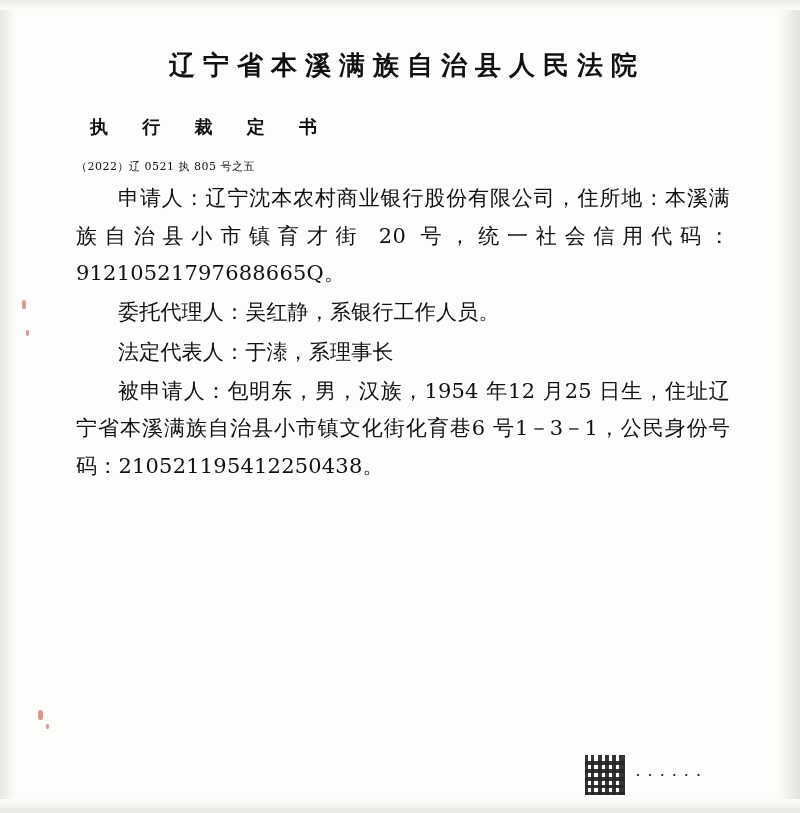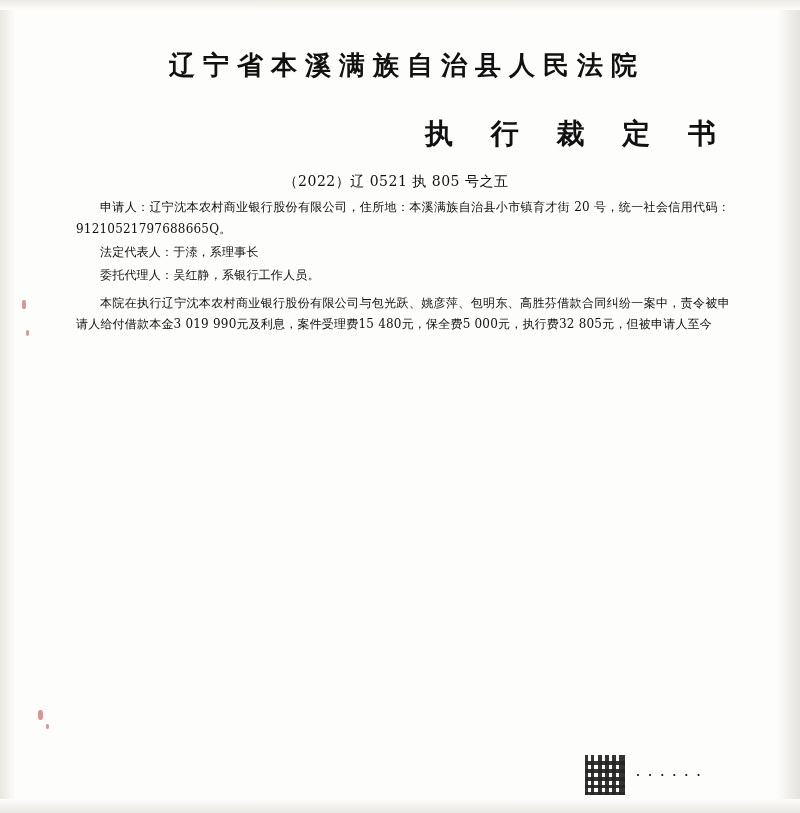--- a/index.html
+++ b/index.html
@@ -61,35 +61,35 @@
   h1.court-title {
     font-size: 26px;
     font-weight: bold;
     text-align: center;
     letter-spacing: 8px;
     margin: 12px 0 9px 0;
     line-height: 1.2;
     text-indent: 8px;
   }
   h2.doc-title {
-    font-size: 28px;
+    font-size: 18px;
     font-weight: bold;
-    text-align: right;
+    text-align: left;
     letter-spacing: 14px;
     margin: 34px 0 0 0;
     text-indent: 14px;
   }
   .case-number {
-    text-align: center;
-    font-size: 14px;
+    text-align: left;
+    font-size: 11px;
     margin: 20px 14px 0 0;
     letter-spacing: 0.5px;
   }
   p.body-para {
-    font-size: 12px;
+    font-size: 21px;
     line-height: 1.78;
     margin: 6px 0 0 0;
     text-align: justify;
     text-justify: inter-ideograph;
     letter-spacing: 0.2px;
   }
   p.indent2 {
     text-indent: 2em;
   }
   p.tight {
@@ -138,22 +138,22 @@
   <div class="speck" style="left:26px;top:330px;width:3px;height:6px;"></div>
   <div class="speck" style="left:38px;top:710px;width:5px;height:10px;"></div>
   <div class="speck" style="left:46px;top:724px;width:3px;height:5px;"></div>
 
   <div class="content">
     <h1 class="court-title">辽宁省本溪满族自治县人民法院</h1>
     <h2 class="doc-title">执 行 裁 定 书</h2>
     <div class="case-number">（2022）辽 0521 执 805 号之五</div>
 
     <p class="body-para indent2 gap-before">申请人：辽宁沈本农村商业银行股份有限公司，住所地：本溪满族自治县小市镇育才街 20 号，统一社会信用代码：91210521797688665Q。</p>
+    <p class="body-para indent2 tight">委托代理人：吴红静，系银行工作人员。</p>
     <p class="body-para indent2 tight">法定代表人：于溙，系理事长</p>
-    <p class="body-para indent2 tight">委托代理人：吴红静，系银行工作人员。</p>
-    <p class="body-para indent2 gap-before">本院在执行辽宁沈本农村商业银行股份有限公司与包光跃、姚彦萍、包明东、高胜芬借款合同纠纷一案中，责令被申请人给付借款本金3 019 990元及利息，案件受理费15 480元，保全费5 000元，执行费32 805元，但被申请人至今</p>
+    <p class="body-para indent2 tight">被申请人：包明东，男，汉族，1954 年12 月25 日生，住址辽宁省本溪满族自治县小市镇文化街化育巷6 号1－3－1，公民身份号码：210521195412250438。</p>
   </div>
 
   <div class="footer">
     <div class="qr"></div>
     <div class="dots">······</div>
   </div>
 </div>
 
 </body></html>

